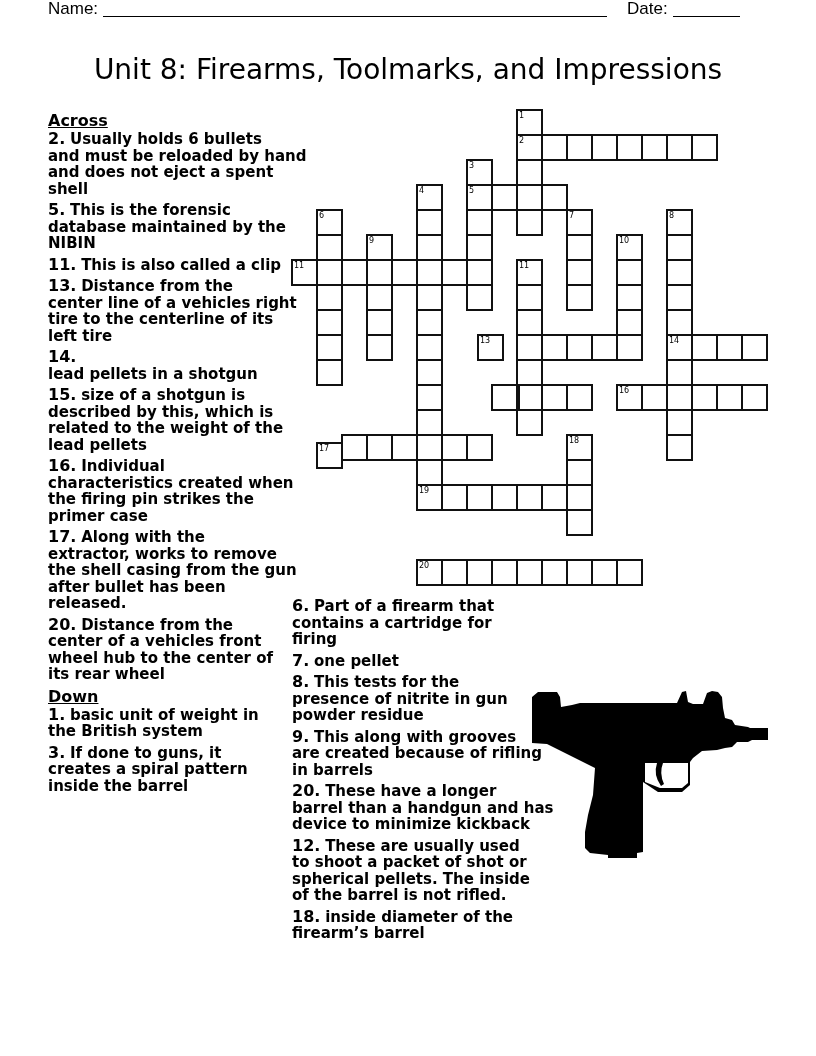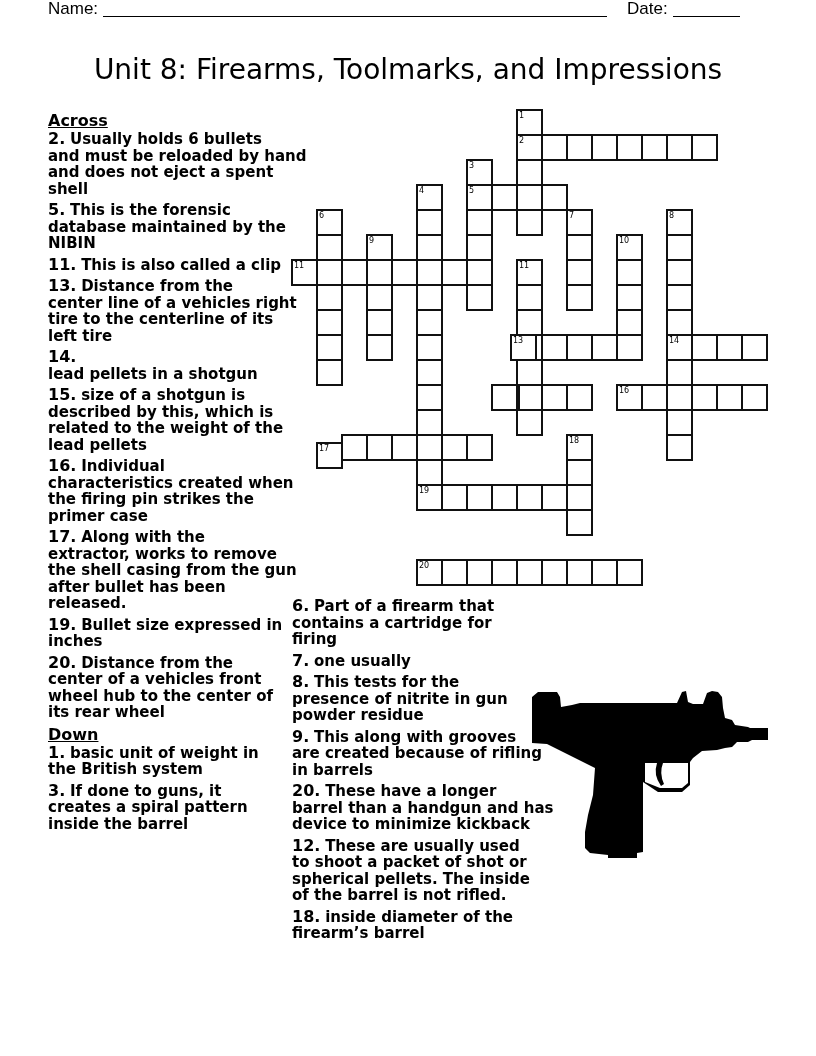--- a/index.html
+++ b/index.html
@@ -51,40 +51,38 @@
 lead pellets</span></div>
   <div class="clue"><span class="num">16.</span> <span class="txt">Individual
 characteristics created when
 the firing pin strikes the
 primer case</span></div>
   <div class="clue"><span class="num">17.</span> <span class="txt">Along with the
 extractor, works to remove
 the shell casing from the gun
 after bullet has been
 released.</span></div>
-  <div class="clue"><span class="num">19.</span> <span class="txt">Bullet size expressed in
-inches</span></div>
   <div class="clue"><span class="num">20.</span> <span class="txt">Distance from the
 center of a vehicles front
 wheel hub to the center of
 its rear wheel</span></div>
 
   <div class="heading">Down</div>
   <div class="clue"><span class="num">1.</span> <span class="txt">basic unit of weight in
 the British system</span></div>
   <div class="clue"><span class="num">3.</span> <span class="txt">If done to guns, it
 creates a spiral pattern
 inside the barrel</span></div>
 </div>
 
 <div class="col mid">
   <div class="clue"><span class="num">6.</span> <span class="txt">Part of a firearm that
 contains a cartridge for
 firing</span></div>
-  <div class="clue"><span class="num">7.</span> <span class="txt">one usually</span></div>
+  <div class="clue"><span class="num">7.</span> <span class="txt">one pellet</span></div>
   <div class="clue"><span class="num">8.</span> <span class="txt">This tests for the
 presence of nitrite in gun
 powder residue</span></div>
   <div class="clue"><span class="num">9.</span> <span class="txt">This along with grooves
 are created because of rifling
 in barrels</span></div>
   <div class="clue"><span class="num">20.</span> <span class="txt">These have a longer
 barrel than a handgun and has
 device to minimize kickback</span></div>
   <div class="clue"><span class="num">12.</span> <span class="txt">These are usually used
@@ -192,21 +190,21 @@
     <div class="cell" style="left: 441px; top: 259px;"></div>
     <div class="cell" style="left: 516px; top: 259px;">
       <span class="cell-num">11</span>
     </div>
     <div class="cell" style="left: 516px; top: 284px;"></div>
     <div class="cell" style="left: 516px; top: 309px;"></div>
     <div class="cell" style="left: 516px; top: 334px;"></div>
     <div class="cell" style="left: 516px; top: 359px;"></div>
     <div class="cell" style="left: 516px; top: 384px;"></div>
     <div class="cell" style="left: 516px; top: 409px;"></div>
-    <div class="cell" style="left: 510px; top: 334px;">
+    <div class="cell" style="left: 477px; top: 334px;">
       <span class="cell-num">13</span>
     </div>
     <div class="cell" style="left: 541px; top: 334px;"></div>
     <div class="cell" style="left: 566px; top: 334px;"></div>
     <div class="cell" style="left: 591px; top: 334px;"></div>
     <div class="cell" style="left: 691px; top: 334px;"></div>
     <div class="cell" style="left: 716px; top: 334px;"></div>
     <div class="cell" style="left: 741px; top: 334px;"></div>
     <div class="cell" style="left: 482px; top: 384px; margin-left: 11px;">
       <span class="cell-num">15</span>

